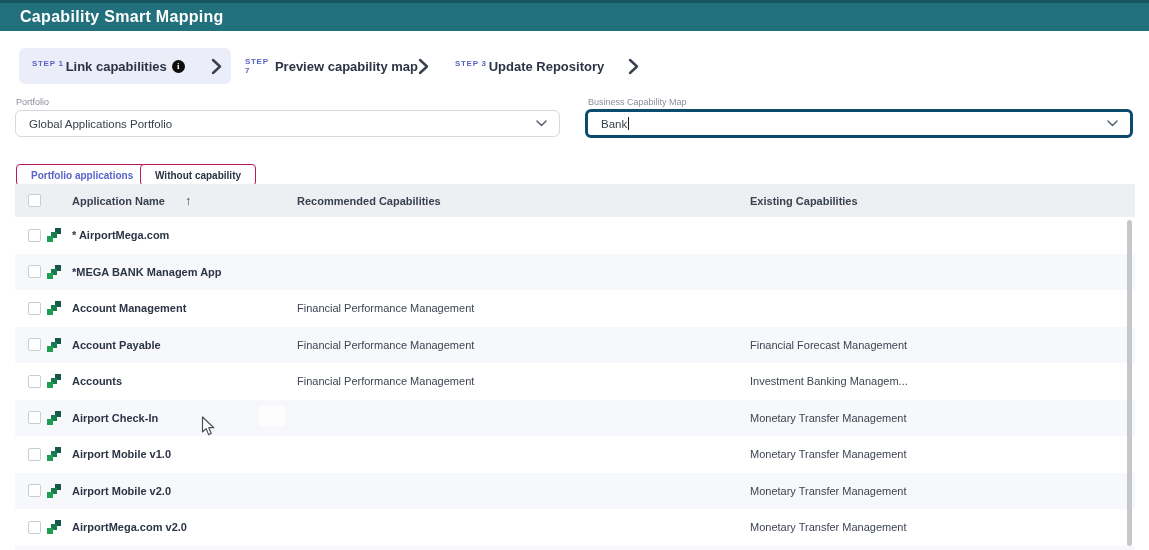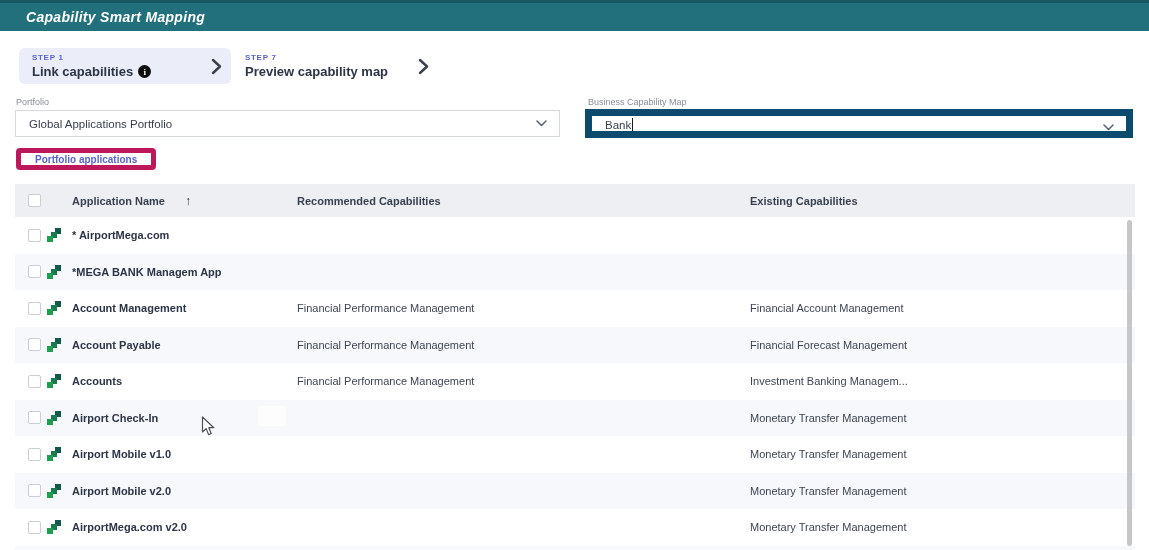--- a/index.html
+++ b/index.html
@@ -4,47 +4,47 @@
 <style>
   * { margin:0; padding:0; box-sizing:border-box; }
   html,body { width:1149px; height:550px; overflow:hidden; background:#fff;
     font-family:"Liberation Sans","DejaVu Sans",sans-serif; }
   .stage { position:relative; width:1149px; height:550px; background:#fff; }
 
   
   .topbar { position:absolute; left:0; top:0; width:100%; height:31px;
     background:#21707b; border-top:3px solid #175761;
     display:flex; align-items:center; }
-  .topbar-title { color:#fff; font-size:14px; font-weight:700; padding-left:26px;
-    letter-spacing:.3px;font-style:italic; }
+  .topbar-title { color:#fff; font-size:16px; font-weight:700; padding-left:20px;
+    letter-spacing:.3px; }
 
   
   .step-cell { position:absolute; top:48px; height:36px; display:flex;
     align-items:center; justify-content:space-between; border-radius:6px; }
-  .step-cell .texts { display:flex; flex-direction:column; gap:2px; padding-left:13px; }
+  .step-cell .texts { display:flex; flex-direction:row; gap:2px; padding-left:13px; }
   .step-cell.active { background:#ebedf9; }
   .step-label { font-size:8px; font-weight:700; color:#5a63c8; letter-spacing:.7px; }
   .step-title { font-size:13px; font-weight:700; color:#2c3445; display:flex;
     align-items:center; gap:5px; white-space:nowrap; }
   .chevron-right { margin-right:9px; flex:0 0 auto; }
   .info-icon { width:13px; height:13px; background:#0d0d0d; border-radius:50%;
     display:inline-flex; align-items:center; justify-content:center; }
   .info-icon::after { content:"i"; color:#fff; font-size:9px; font-weight:700;
     font-family:"Liberation Serif",serif; }
 
   
   .field-label { position:absolute; font-size:9px; color:#898e98; }
-  .select-box { position:absolute; border:1px solid #d6d9df; border-radius:0;
+  .select-box { position:absolute; border:1px solid #d6d9df; border-radius:6px;
     background:#fff; display:flex; align-items:center; justify-content:space-between;
     padding:0 12px 0 13px; font-size:11.5px; color:#39404d; cursor:pointer; }
-  .select-box.focused { border:7px solid #0c4a6e;align-items:flex-end; }
+  .select-box.focused { border:3px solid #0c4a6e; }
   .caret { display:inline-block; width:1px; height:13px; background:#1a1a1a;
     margin-left:1px; vertical-align:text-bottom; }
 
-  .chip { position:absolute; top:148px; height:22px; border:5px solid #be185d;
+  .chip { position:absolute; top:164px; height:22px; border:1px solid #be185d;
     border-radius:4px; background:#fff; display:flex; align-items:center;
     padding:0 14px; font-size:10px; font-weight:700; cursor:pointer; white-space:nowrap; }
   .chip.primary { color:#5a63c8; }
   .chip.plain { color:#2c3445; }
 
   
   .table { position:absolute; left:15px; top:184px; width:1120px; height:366px;
     overflow:hidden; }
   .thead, .trow { display:grid;
     grid-template-columns:32px 25px 225px 453px 1fr; align-items:center; }
@@ -95,39 +95,51 @@
   <div class="step-cell" style="left:245px; width:193px;">
     <div class="texts" style="padding-left:0;">
       <span class="step-label">STEP 7</span>
       <span class="step-title">Preview capability map</span>
     </div>
     <svg class="chevron-right" width="11" height="17" viewBox="0 0 11 17">
         <polyline points="2,2 9,8.5 2,15" fill="none" stroke="#39404e" stroke-width="2.4" stroke-linecap="round" stroke-linejoin="round"></polyline>
       </svg>
   </div>
 
+  <div class="step-cell" style="left:455px; width:193px;">
+    <div class="texts" style="padding-left:0;">
+      <span class="step-label">STEP 3</span>
+      <span class="step-title">Update Repository</span>
+    </div>
+    <svg class="chevron-right" width="11" height="17" viewBox="0 0 11 17">
+        <polyline points="2,2 9,8.5 2,15" fill="none" stroke="#39404e" stroke-width="2.4" stroke-linecap="round" stroke-linejoin="round"></polyline>
+      </svg>
+  </div>
 
   <span class="field-label" style="left:16px; top:97px;">Portfolio</span>
   <div class="select-box" style="left:15px; top:110px; width:545px; height:27px;">
     <span>Global Applications Portfolio</span>
     <svg width="11" height="7" viewBox="0 0 11 7">
         <polyline points="1,1 5.5,5.5 10,1" fill="none" stroke="#5a6170" stroke-width="1.5" stroke-linecap="round" stroke-linejoin="round"></polyline>
       </svg>
   </div>
 
   <span class="field-label" style="left:588px; top:97px;">Business Capability Map</span>
   <div class="select-box focused" style="left:585px; top:109px; width:548px; height:29px;">
     <span><span>Bank</span><span class="caret"></span></span>
     <svg width="11" height="7" viewBox="0 0 11 7">
         <polyline points="1,1 5.5,5.5 10,1" fill="none" stroke="#5a6170" stroke-width="1.5" stroke-linecap="round" stroke-linejoin="round"></polyline>
       </svg>
   </div>
 
   <div class="chip primary" style="left:16px;">
     <span>Portfolio applications</span>
+  </div>
+  <div class="chip plain" style="left:140px;">
+    <span>Without capability</span>
   </div>
 
   <div class="table">
     <div class="thead">
       <div class="cell-check">
           <span class="checkbox"></span>
         </div>
       <div></div>
       <div class="th-name">
         <span>Application Name</span>
@@ -175,21 +187,20 @@
           </div>
       <div class="cell-icon">
         <svg width="14" height="14" viewBox="0 0 14 14">
           <rect x="8" y="0" width="6" height="6" fill="#14584b"></rect>
           <rect x="4" y="4" width="6" height="6" fill="#1a7a4f"></rect>
           <rect x="0" y="8" width="6" height="6" fill="#1d9e50"></rect>
         </svg>
       </div>
       <div class="cell-name">Account Management</div>
       <div class="cell-rec">Financial Performance Management</div>
-      <div class="cell-exist">Financial Account Management</div>
     </div>
 
     <div class="trow alt">
       <div class="cell-check">
             <span class="checkbox"></span>
           </div>
       <div class="cell-icon">
         <svg width="14" height="14" viewBox="0 0 14 14">
           <rect x="8" y="0" width="6" height="6" fill="#14584b"></rect>
           <rect x="4" y="4" width="6" height="6" fill="#1a7a4f"></rect>

